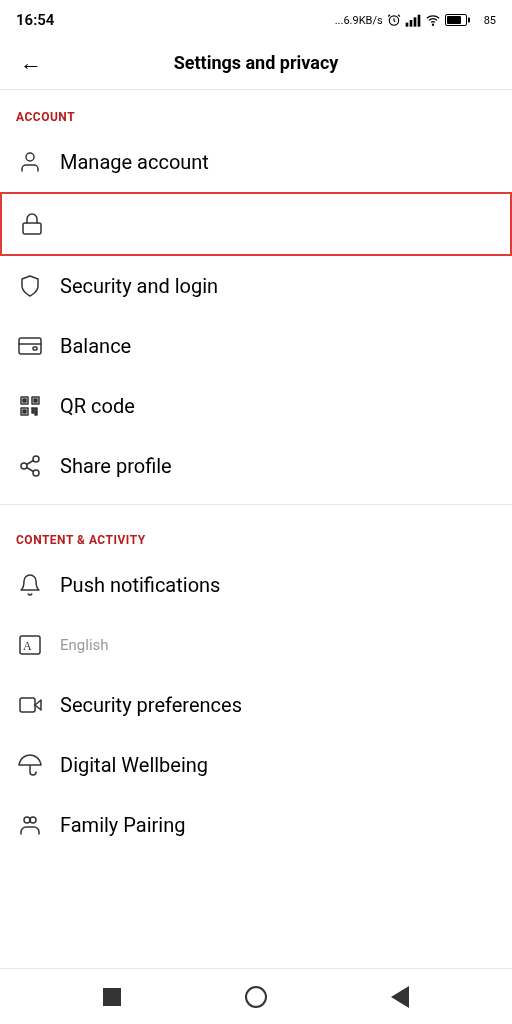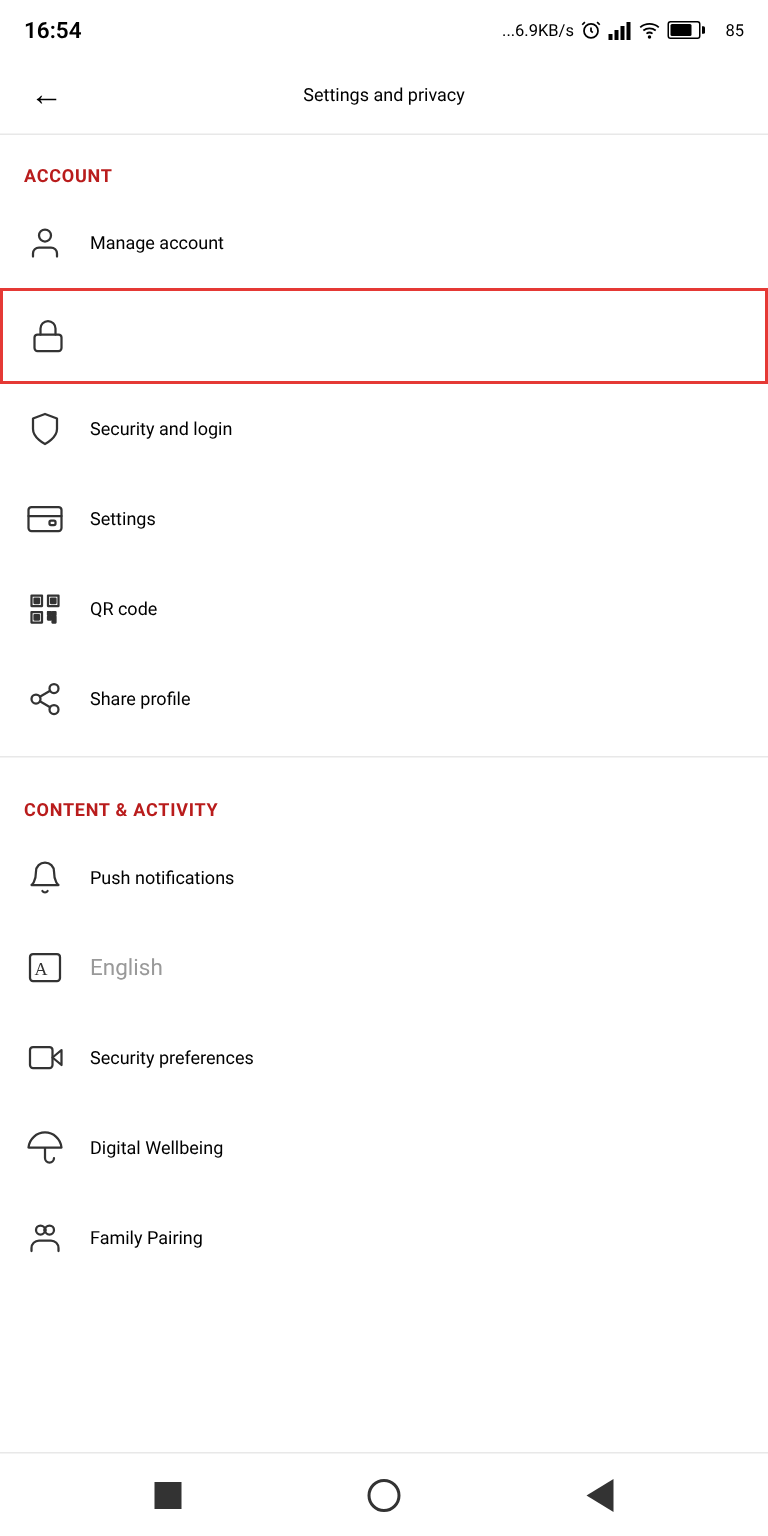--- a/index.html
+++ b/index.html
@@ -86,22 +86,22 @@
     .back-button {
       position: absolute;
       left: 16px;
       font-size: 22px;
       color: #000;
       cursor: pointer;
       padding: 4px;
     }
 
     .header-title {
-      font-size: 12px;
-      font-weight: 400;
+      font-size: 18px;
+      font-weight: 700;
       color: #000;
     }
 
     .section-header {
       padding: 20px 16px 8px 16px;
       font-size: 12px;
       font-weight: 700;
       color: #b91c1c;
       letter-spacing: 0.5px;
     }
@@ -133,21 +133,21 @@
       width: 24px;
       height: 24px;
       stroke: #333;
       fill: none;
       stroke-width: 1.5;
       stroke-linecap: round;
       stroke-linejoin: round;
     }
 
     .menu-item-label {
-      font-size: 12px;
+      font-size: 20px;
       color: #000;
       flex: 1;
     }
 
     .menu-item-value {
       font-size: 15px;
       color: #999;
     }
 
     .divider {
@@ -272,21 +272,21 @@
   </div>
 
   <div class="menu-item">
     <div class="menu-item-icon">
       <svg viewBox="0 0 24 24">
         <rect x="1" y="4" width="22" height="16" rx="2" ry="2"></rect>
         <line x1="1" y1="10" x2="23" y2="10"></line>
         <rect x="15" y="13" width="4" height="3" rx="1"></rect>
       </svg>
     </div>
-    <span class="menu-item-label">Settings</span>
+    <span class="menu-item-label">Balance</span>
   </div>
 
   <div class="menu-item">
     <div class="menu-item-icon">
       <svg viewBox="0 0 24 24">
         <rect x="3" y="3" width="7" height="7"></rect>
           <rect x="14" y="3" width="7" height="7"></rect>
           <rect x="3" y="14" width="7" height="7"></rect>
         <rect x="5" y="5" width="3" height="3" fill="#333"></rect>
           <rect x="16" y="5" width="3" height="3" fill="#333"></rect>

